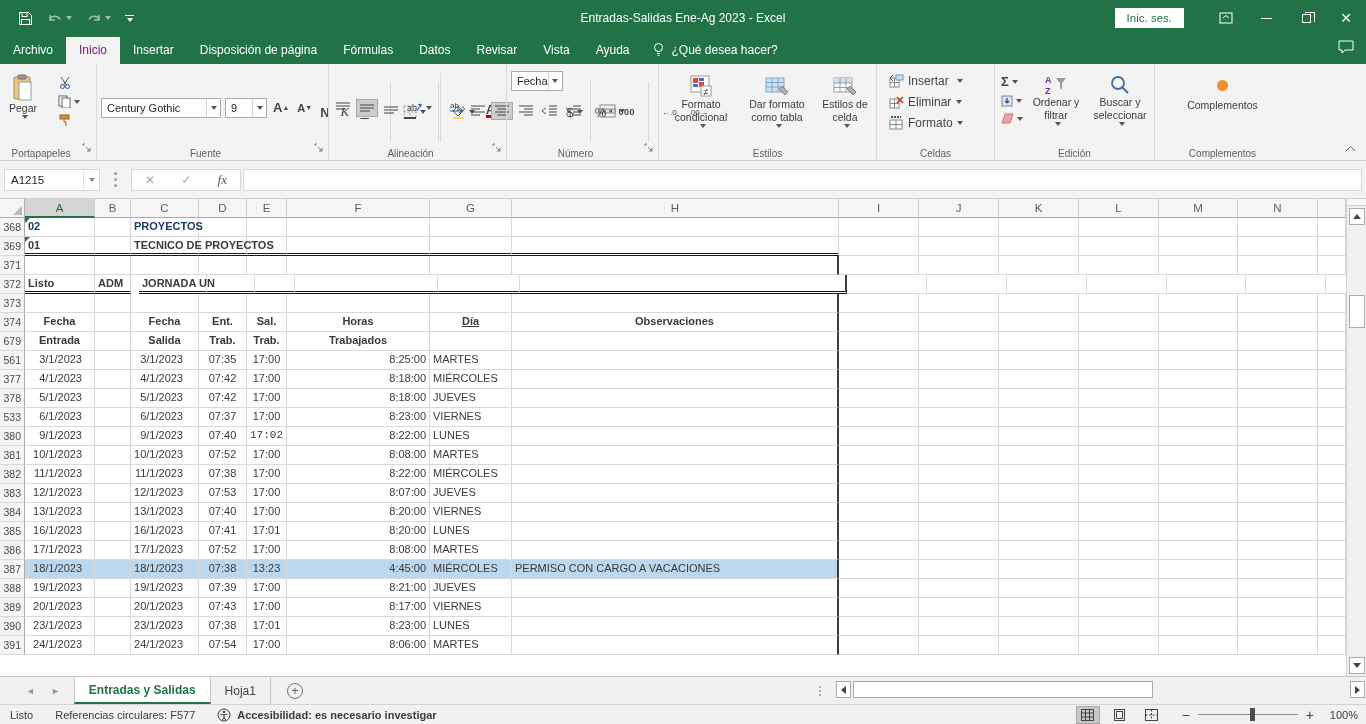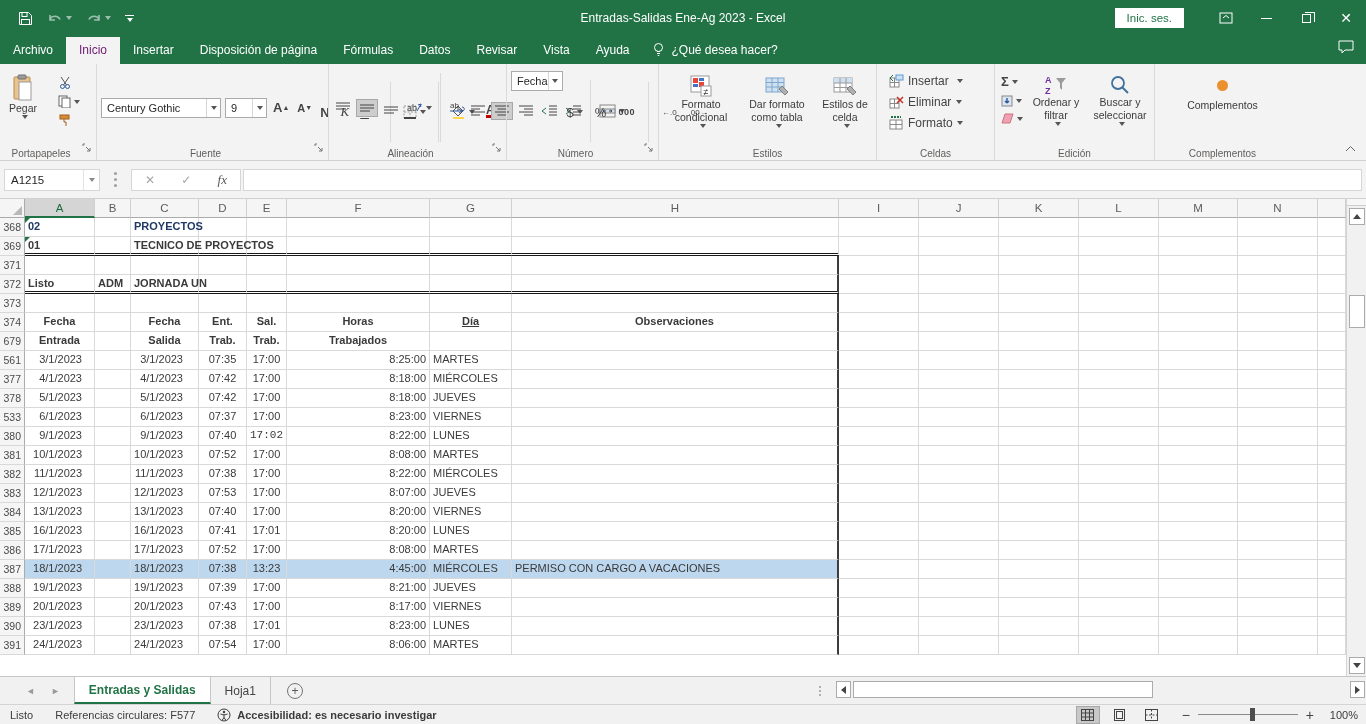--- a/index.html
+++ b/index.html
@@ -619,21 +619,21 @@
           <div class="cell" style="width: 80px;"></div>
           <div class="cell" style="width: 80px;"></div>
           <div class="cell" style="width: 79px;"></div>
           <div class="cell" style="width: 80px;"></div>
           <div class="cell" style="width: 28px;"></div>
         </div>
         <div class="grow dbk">
           <div class="rn">372</div>
           <div class="cell inp b" style="width: 70px;">Listo</div>
           <div class="cell inp b" style="width: 36px;">ADM</div>
-          <div class="cell inp b ovf" style="width: 68px;">JORNADA UN</div>
+          <div class="cell inp b ovf" style="width: 68px; margin-left: 8px;">JORNADA UN</div>
           <div class="cell inp" style="width: 48px;"></div>
           <div class="cell inp" style="width: 40px;"></div>
           <div class="cell inp" style="width: 143px;"></div>
           <div class="cell inp" style="width: 82px;"></div>
           <div class="cell inp hedge" style="width: 327px;"></div>
           <div class="cell" style="width: 80px;"></div>
           <div class="cell" style="width: 80px;"></div>
           <div class="cell" style="width: 80px;"></div>
           <div class="cell" style="width: 80px;"></div>
           <div class="cell" style="width: 79px;"></div>

